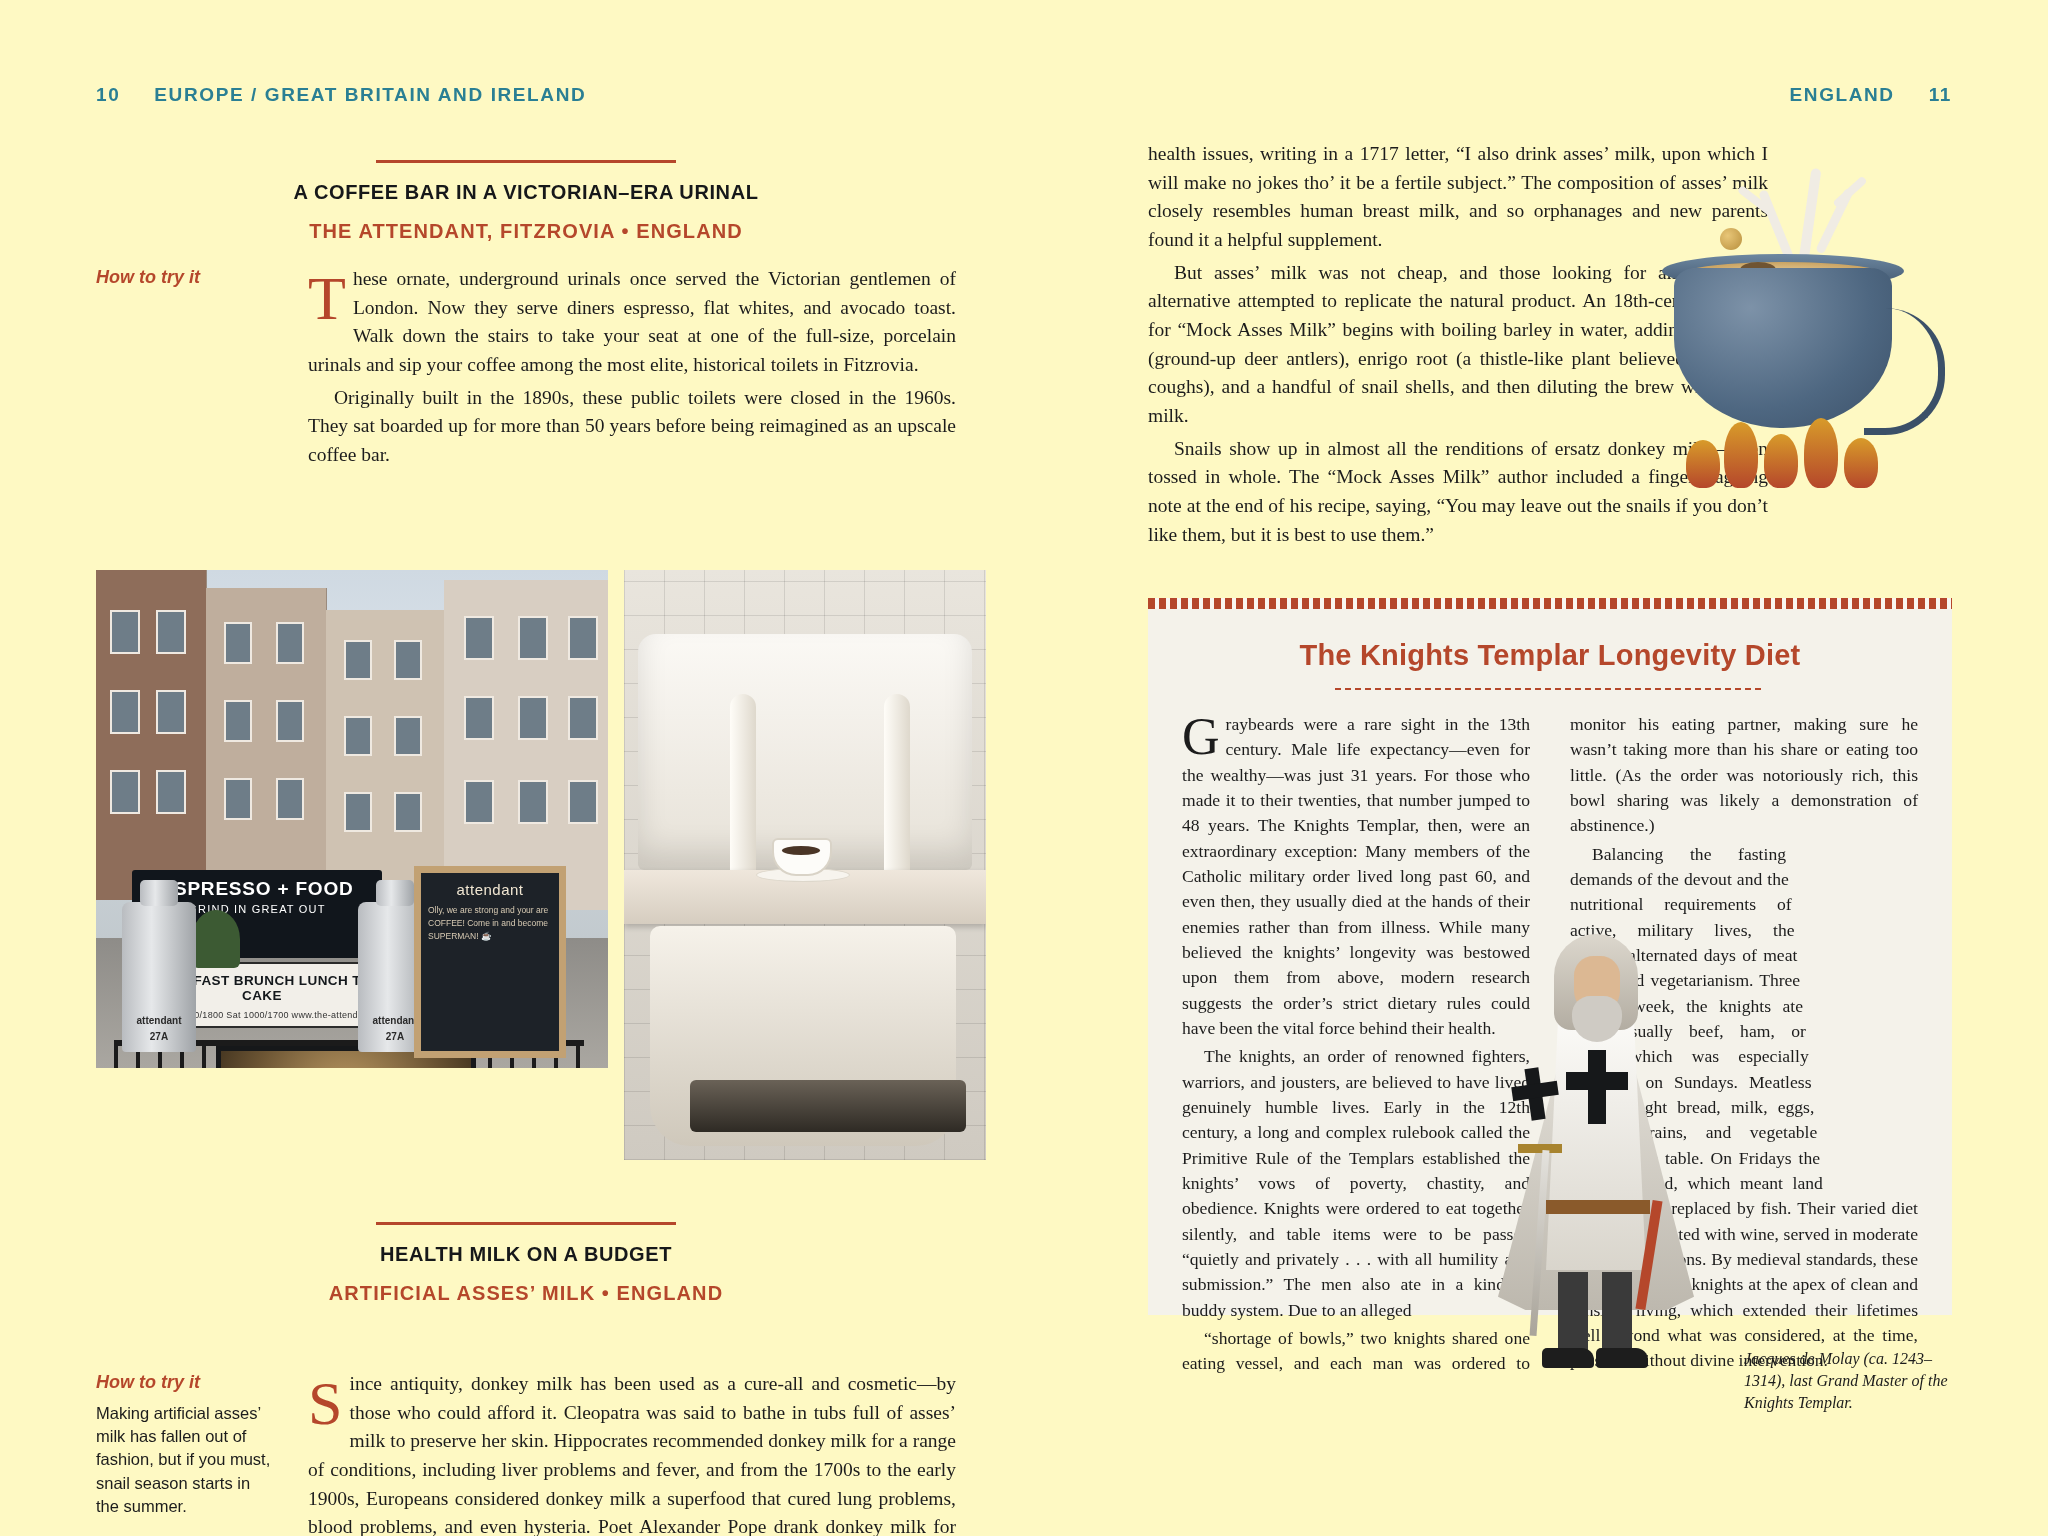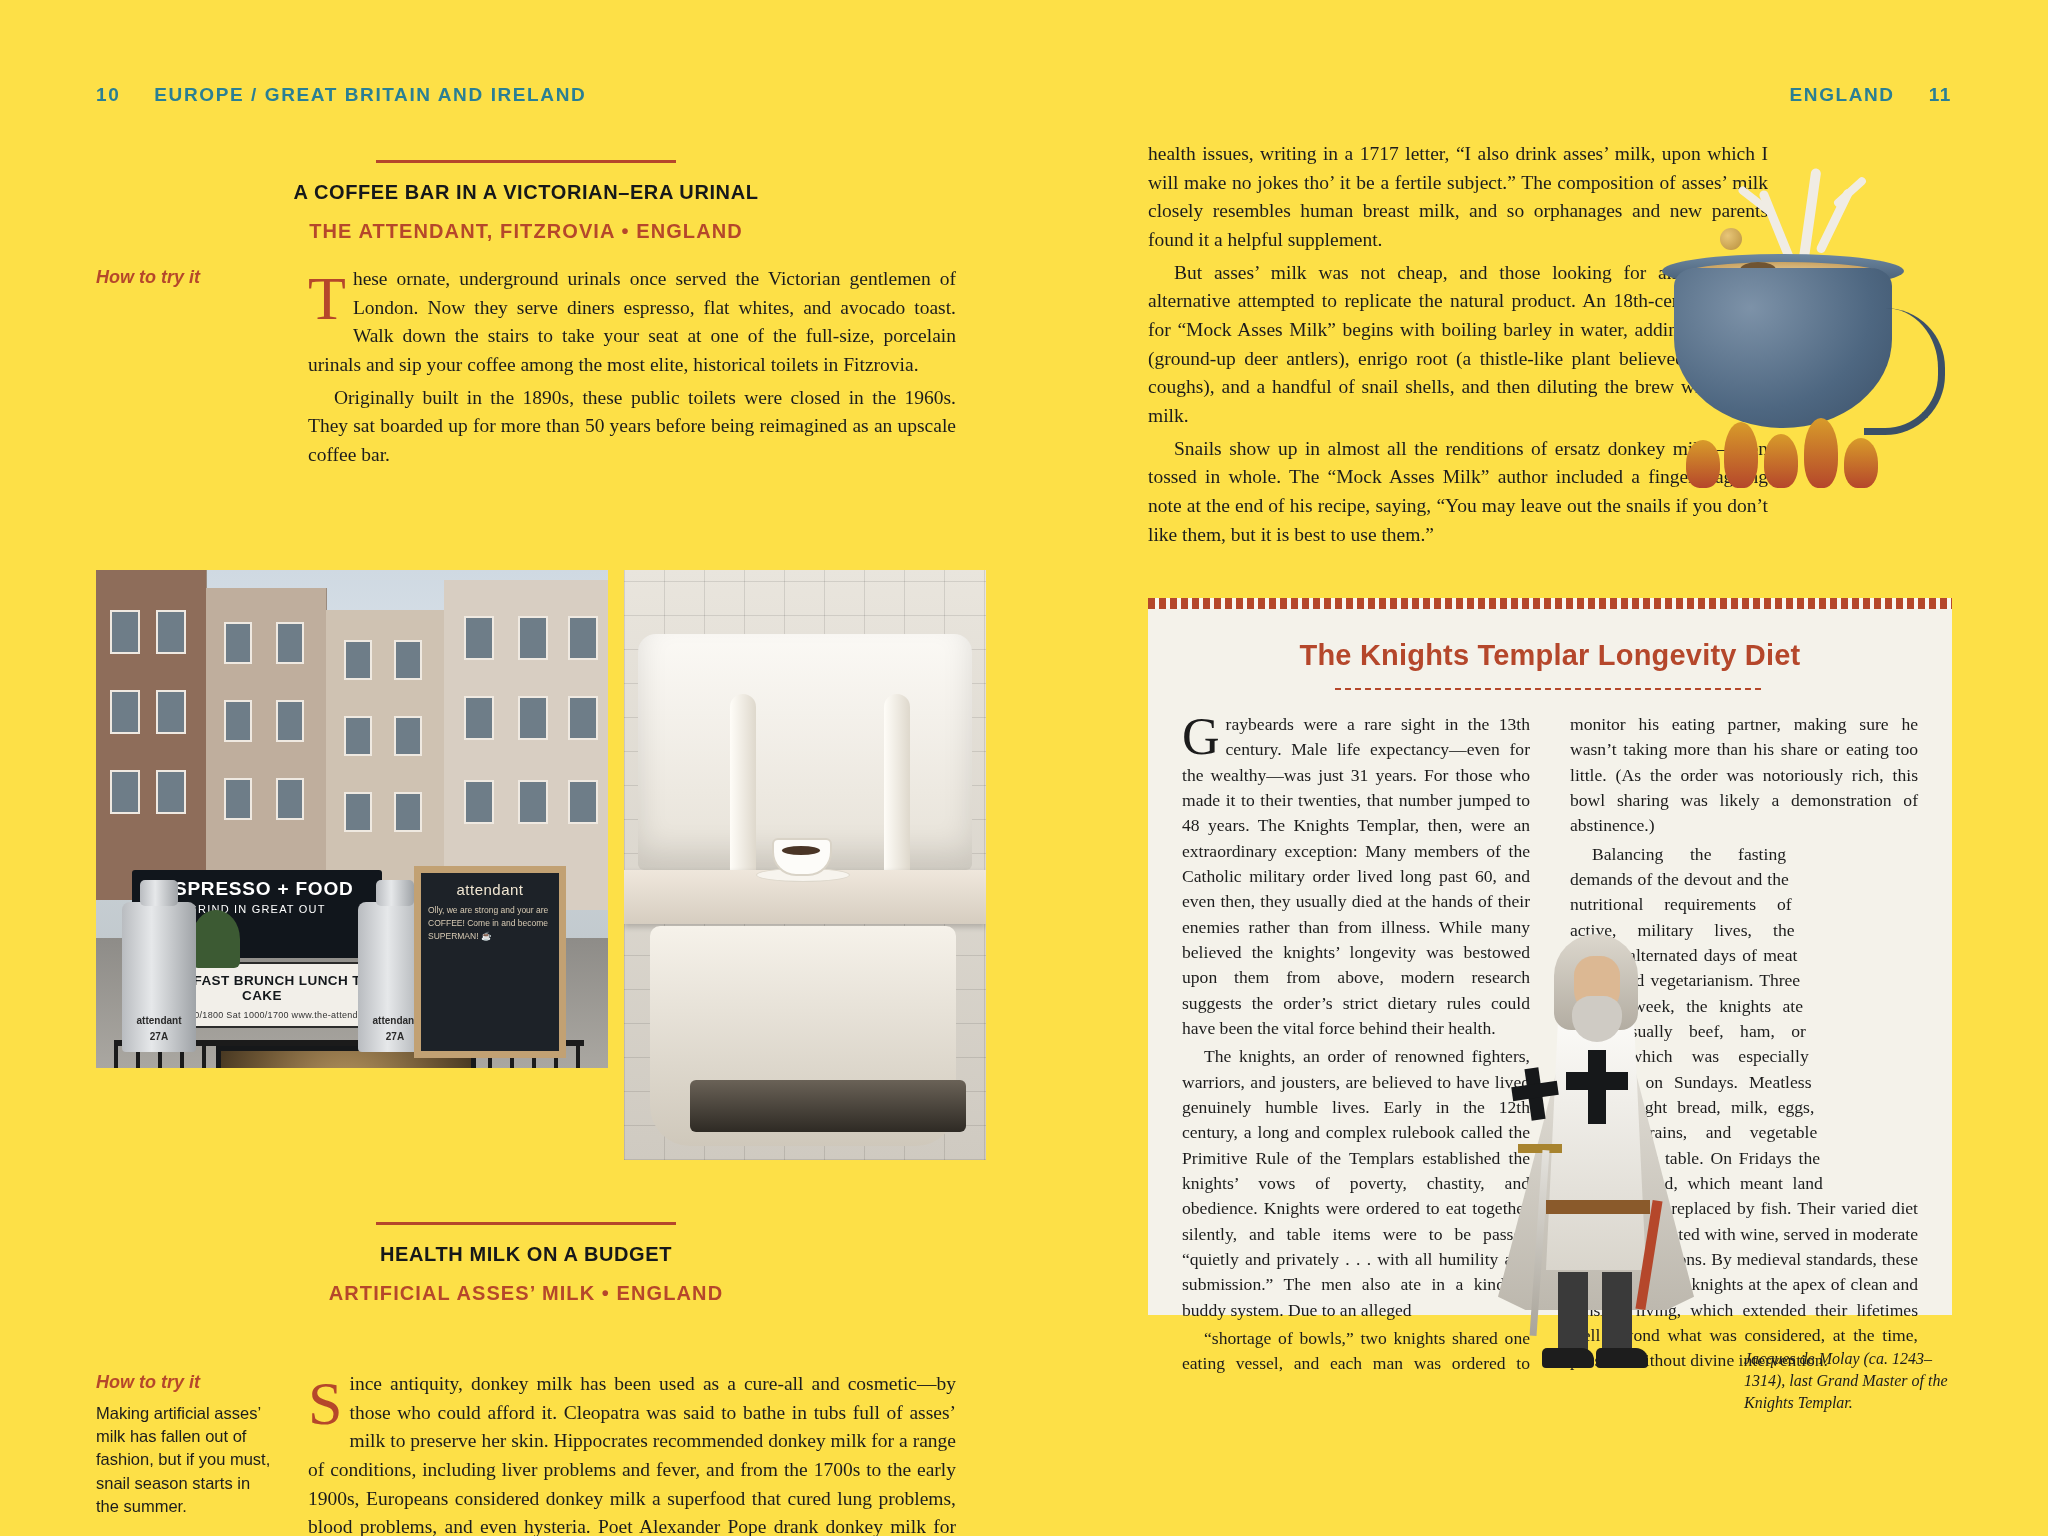--- a/index.html
+++ b/index.html
@@ -11,21 +11,21 @@
     width: 2048px;
     height: 1536px;
     font-family: "Liberation Serif", serif;
     color: #1c1c1c;
     overflow: hidden;
     position: relative;
   }
   .page {
     position: absolute;
     inset: 0;
-    background: #fde047;
+    background: #fef9c3;
   }
 
   
   .runhead {
     position: absolute;
     top: 84px;
     font-family: "Liberation Sans", sans-serif;
     font-weight: 700;
     letter-spacing: 1.6px;
     font-size: 19px;

